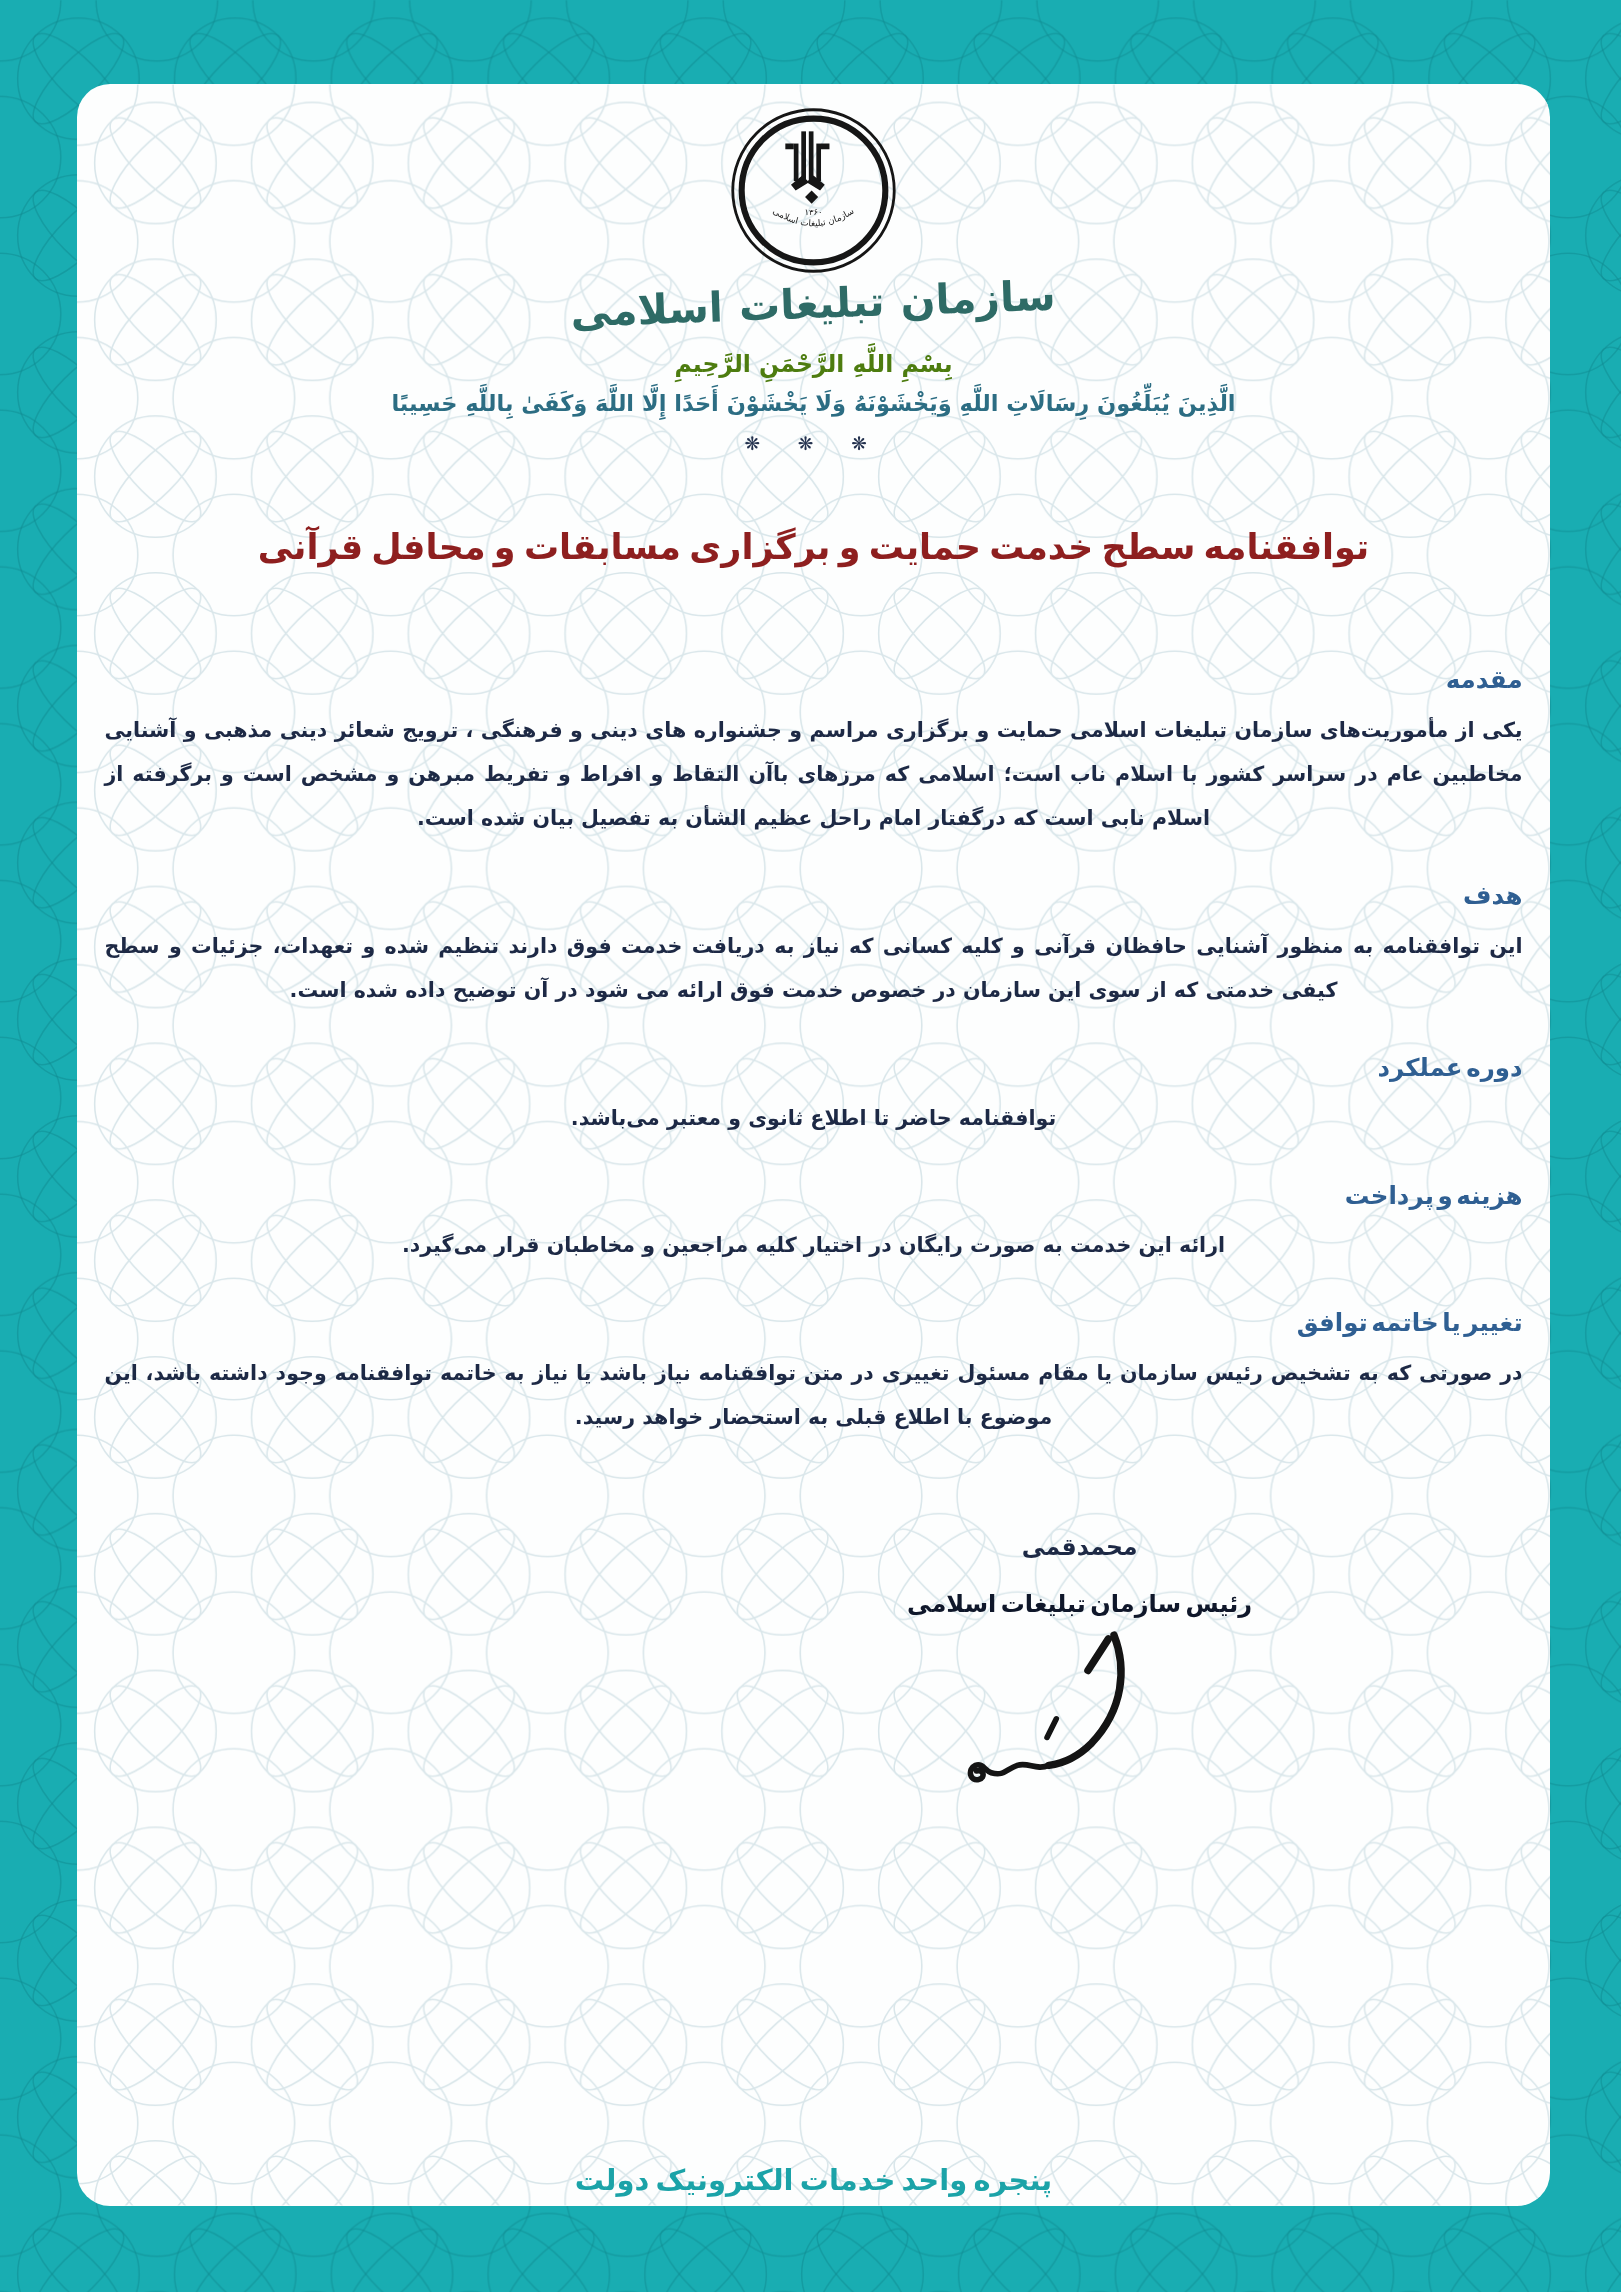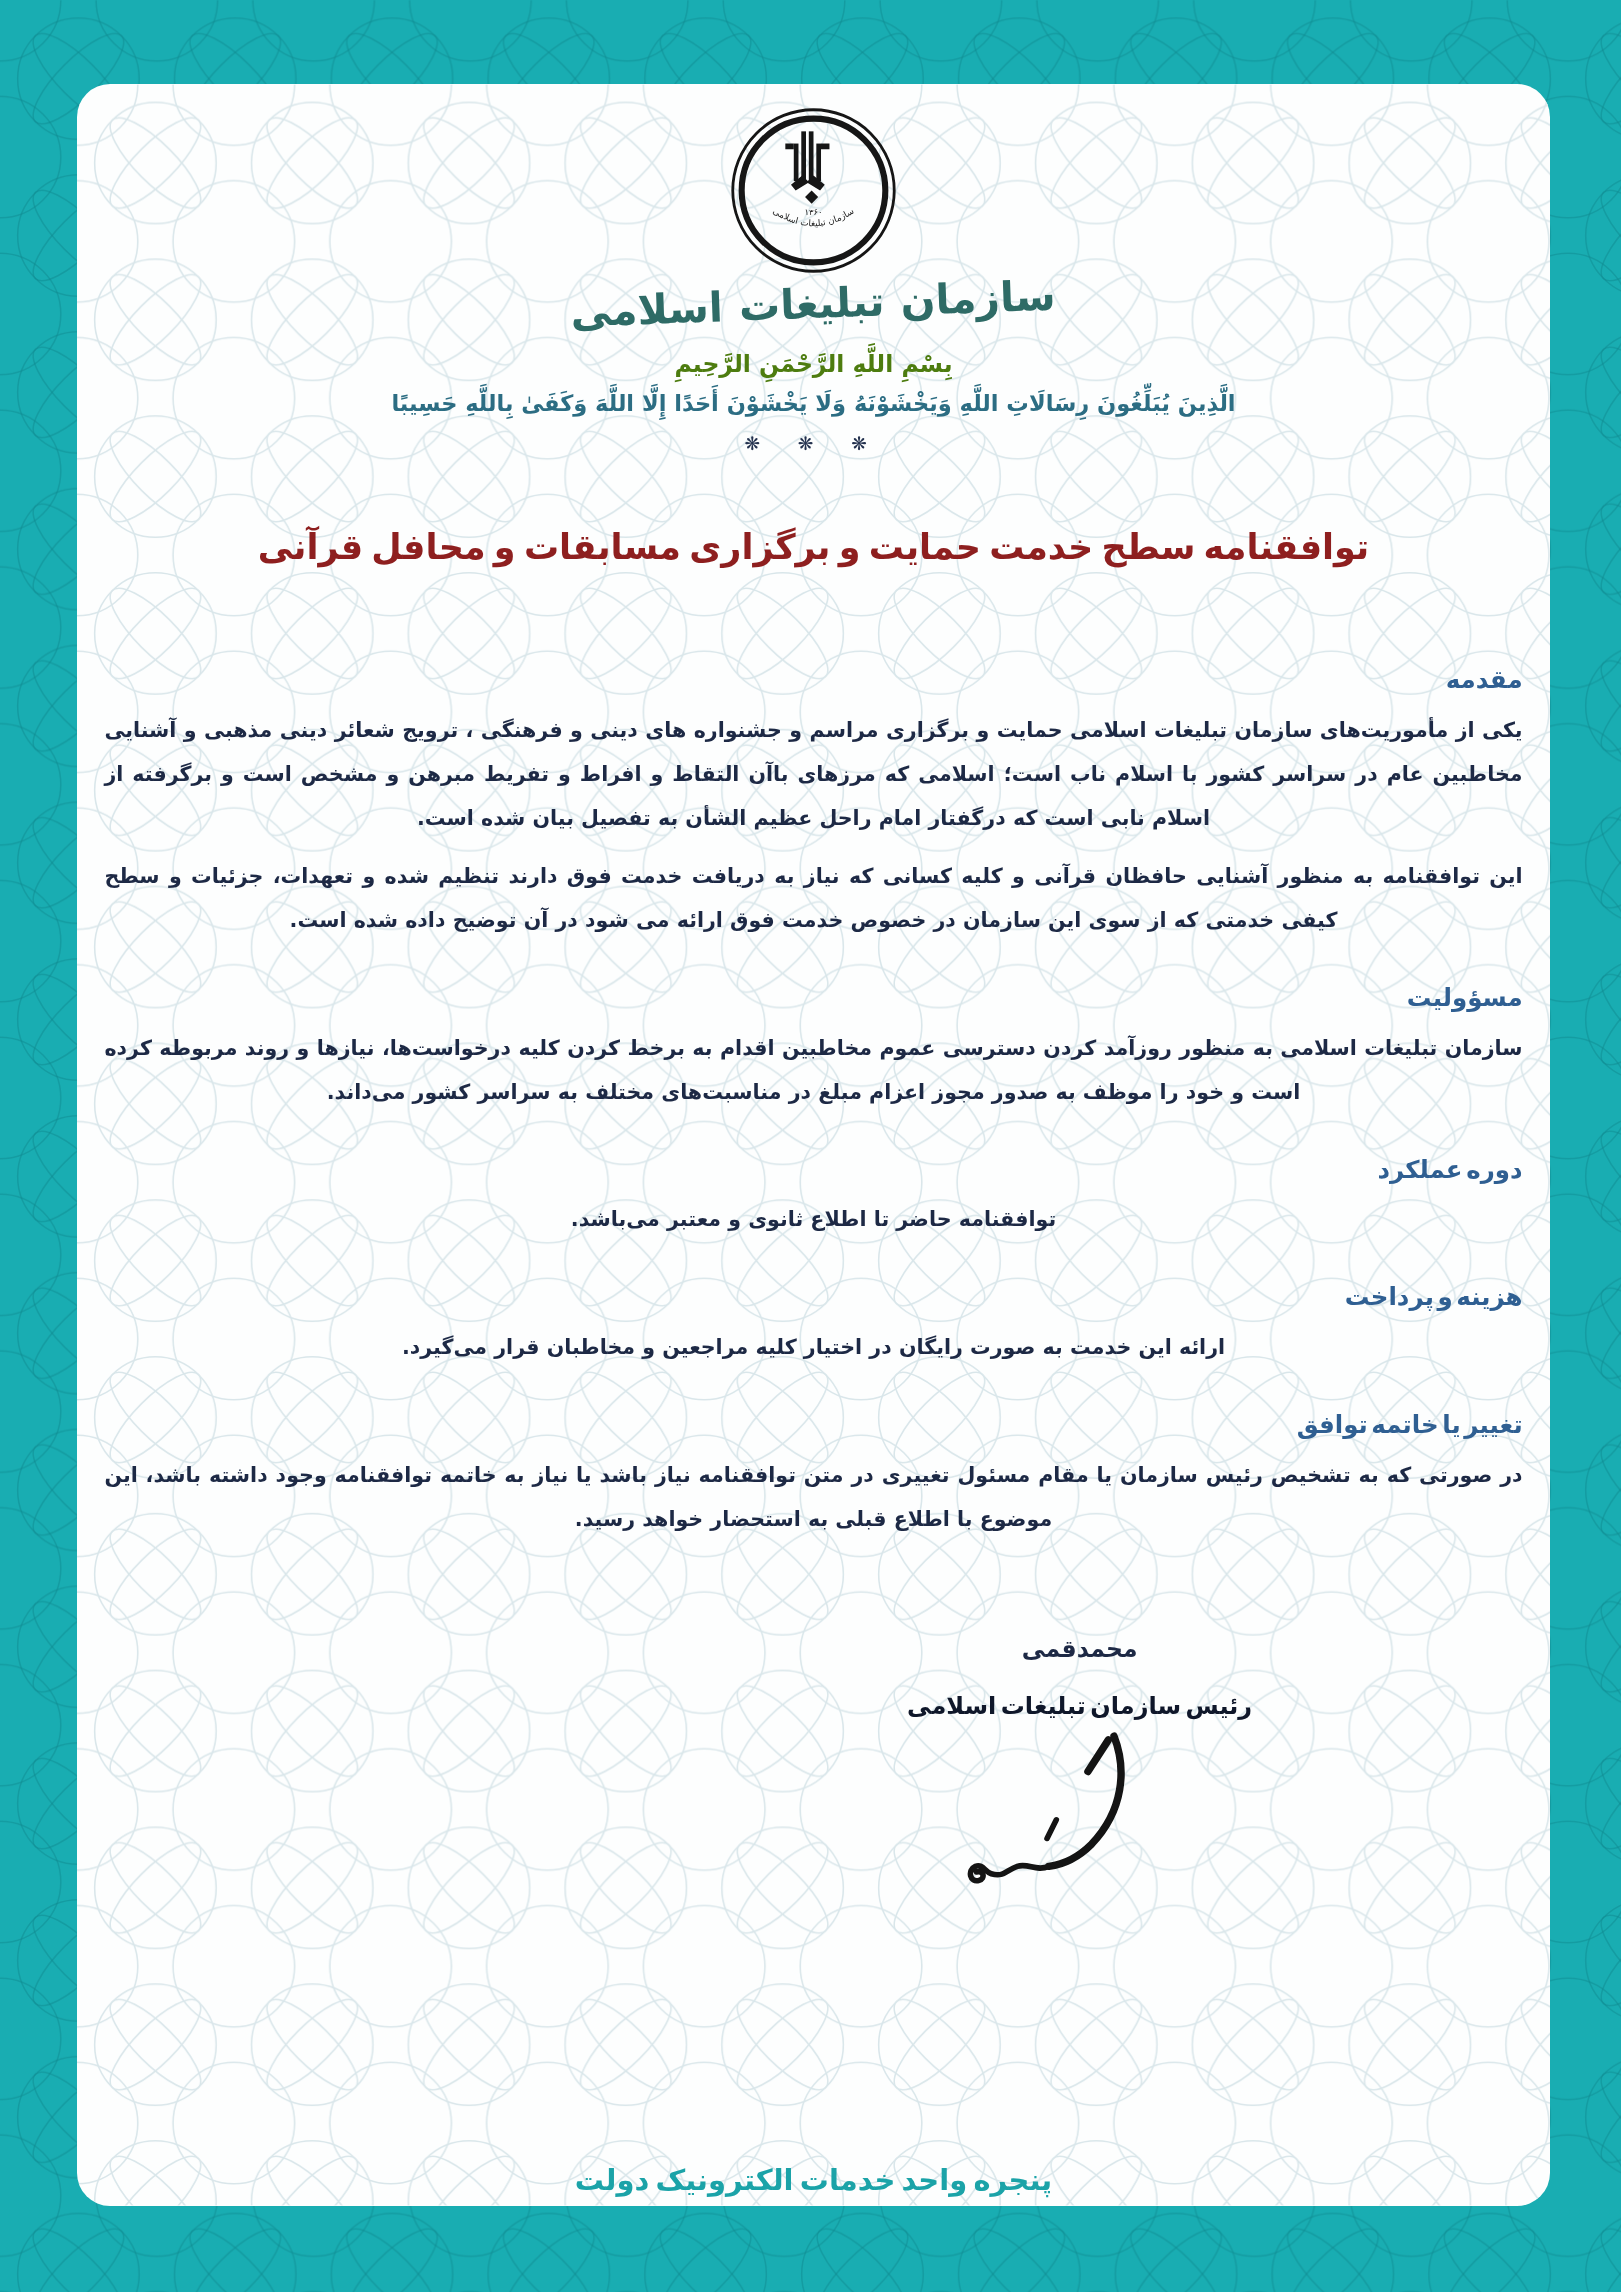--- a/index.html
+++ b/index.html
@@ -122,27 +122,24 @@
     <div class="asterisks">❋ ❋ ❋</div>
 
     <div class="doc-title">توافقنامه سطح خدمت حمایت و برگزاری مسابقات و محافل قرآنی</div>
 
     <div class="section first">
       <h2>مقدمه</h2>
       <p>یکی از مأموریت‌های سازمان تبلیغات اسلامی حمایت و برگزاری مراسم و جشنواره های دینی و فرهنگی ، ترویج شعائر دینی مذهبی و آشنایی مخاطبین عام در سراسر کشور با اسلام ناب است؛ اسلامی که مرزهای باآن التقاط و افراط و تفریط مبرهن و مشخص است و برگرفته از اسلام نابی است که درگفتار امام راحل عظیم الشأن به تفصیل بیان شده است.</p>
     </div>
 
     <div class="section">
+      <h2>هدف</h2>
       <p>این توافقنامه به منظور آشنایی حافظان قرآنی و کلیه کسانی که نیاز به دریافت خدمت فوق دارند تنظیم شده و تعهدات، جزئیات و سطح کیفی خدمتی که از سوی این سازمان در خصوص خدمت فوق ارائه می شود در آن توضیح داده شده است.</p>
     </div>
 
-    <div class="section">
-      <h2>مسؤولیت</h2>
-      <p>سازمان تبلیغات اسلامی به منظور روزآمد کردن دسترسی عموم مخاطبین اقدام به برخط کردن کلیه درخواست‌ها، نیازها و روند مربوطه کرده است و خود را موظف به صدور مجوز اعزام مبلغ در مناسبت‌های مختلف به سراسر کشور می‌داند.</p>
-    </div>
 
     <div class="section">
       <h2>دوره عملکرد</h2>
       <p>توافقنامه حاضر تا اطلاع ثانوی و معتبر می‌باشد.</p>
     </div>
 
     <div class="section">
       <h2>هزینه و پرداخت</h2>
       <p>ارائه این خدمت به صورت رایگان در اختیار کلیه مراجعین و مخاطبان قرار می‌گیرد.</p>
     </div>

